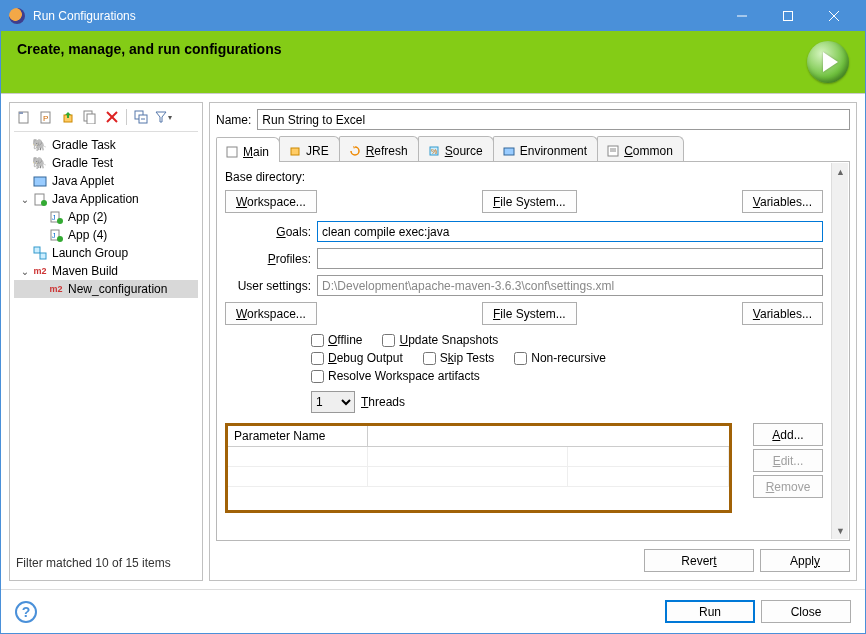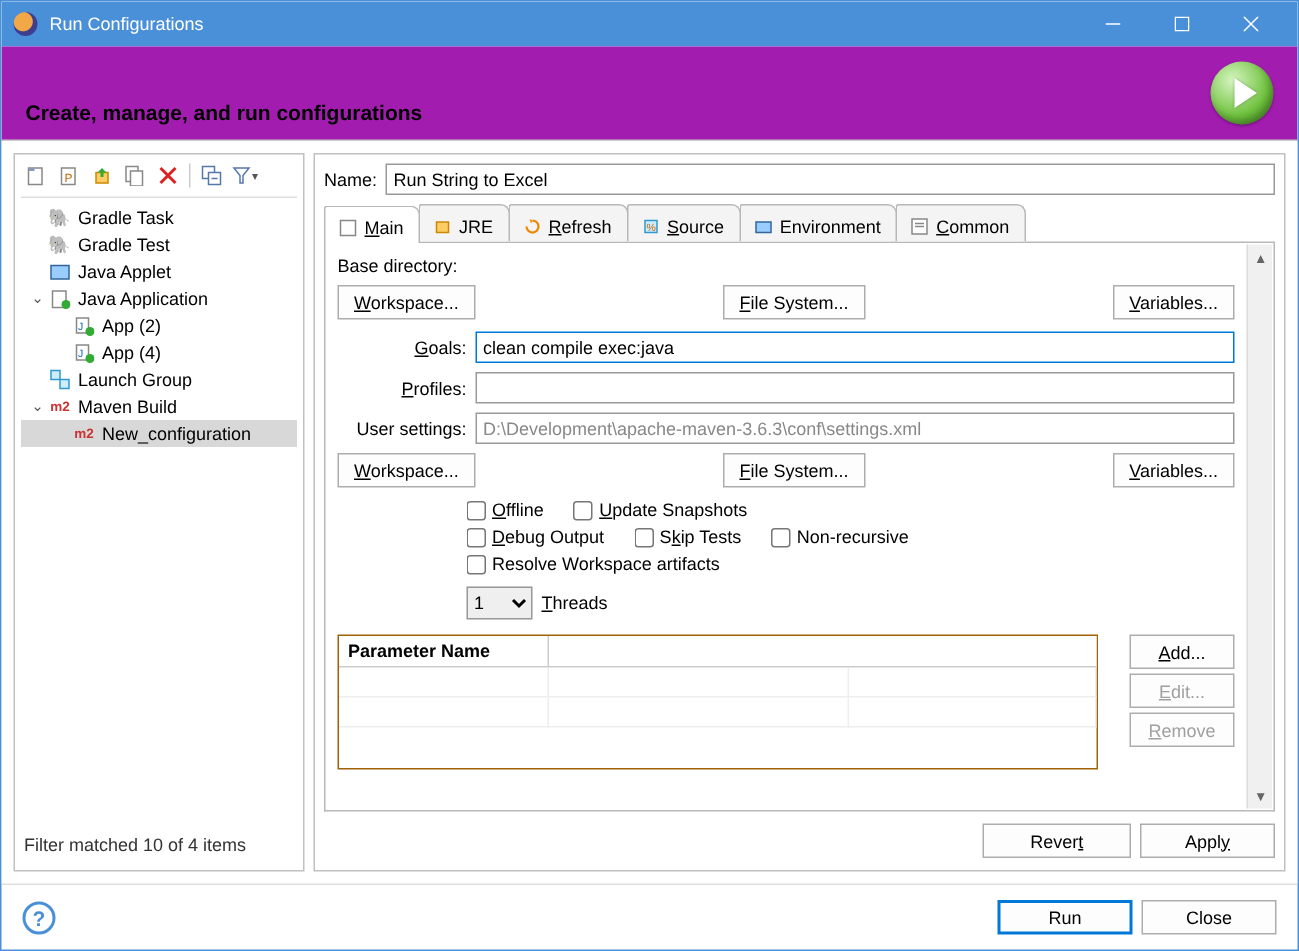--- a/index.html
+++ b/index.html
@@ -3,21 +3,21 @@
 <meta charset="utf-8">
 <style>
 * { box-sizing: border-box; margin: 0; padding: 0; }
 body { font-family: "Segoe UI", Tahoma, sans-serif; font-size: 12px; color: #000; background: #fff; width: 866px; height: 634px; overflow: hidden; display: flex; flex-direction: column; border: 1px solid #4a90d9; }
 .titlebar { background: #4a90d9; color: #fff; height: 30px; display: flex; align-items: center; padding: 0 8px; }
 .titlebar .eclipse-ico { width: 16px; height: 16px; margin-right: 8px; background: radial-gradient(circle at 40% 40%, #f3a847 45%, #3e3e8e 50%); border-radius: 50%; }
 .titlebar .title { flex: 1; font-size: 12px; }
 .titlebar .winbtn { width: 46px; height: 30px; display: flex; align-items: center; justify-content: center; }
 .titlebar .winbtn svg { stroke: #fff; }
 
-.header { background: #a21caf; padding: 10px 16px; display: flex; align-items: flex-end; border-bottom: 1px solid #ccc; }
+.header { background: #84cc16; padding: 10px 16px; display: flex; align-items: flex-start; border-bottom: 1px solid #ccc; }
 .header .headline { font-size: 14px; font-weight: bold; flex: 1; }
 .playicon { width: 42px; height: 42px; border-radius: 50%; background: radial-gradient(circle at 35% 30%, #d6f5c0, #6fc13e 60%, #3e8e1e); display: flex; align-items: center; justify-content: center; box-shadow: inset -2px -3px 5px rgba(0,0,0,.25), 0 1px 2px rgba(0,0,0,.3); }
 .playicon::after { content:""; width:0; height:0; border-left: 15px solid #fff; border-top: 10px solid transparent; border-bottom: 10px solid transparent; margin-left: 4px; filter: drop-shadow(0 0 1px rgba(0,0,0,.3)); }
 
 .body { flex: 1; display: flex; padding: 8px; gap: 6px; overflow: hidden; background:#fff;}
 .leftpane { width: 194px; display: flex; flex-direction: column; border: 1px solid #c0c0c0; padding: 4px;  }
 .toolbar-l { display: flex; gap: 2px; padding-bottom: 4px; border-bottom: 1px solid #ddd; }
 .tbtn { width: 20px; height: 20px; display:flex; align-items:center; justify-content:center; border: 1px solid transparent; }
 .tsep { width:1px; background:#ccc; margin: 2px 2px; }
 .filterinput { width: 100%; margin-top: 4px; padding: 3px 4px; border: 1px solid #a0a0a0; font-size:12px; color:#888;}
@@ -46,21 +46,21 @@
 button.win { background:#fdfdfd; border:1px solid #adadad; padding:2px 10px; height:23px; font-size:12px; cursor:default;}
 button.win.def { border:2px solid #0078d7; padding:1px 9px;}
 button.win:disabled{ color:#a0a0a0;}
 .checks { margin:4px 0 8px 86px; }
 .checkline { display:flex; gap:20px; margin-bottom:4px;}
 .ck { display:flex; align-items:center; gap:4px; font-size:12px;}
 .ck input{ width:13px; height:13px;}
 .threads { display:flex; align-items:center; gap:6px; margin-left:86px;}
 .threads select{ width:44px; height:22px; border:1px solid #999; font-size:12px;}
 .paramtable { display:flex; margin-top:10px; height:90px;}
-.ptbl { flex:1; border:1px solid #a16207;font-weight:bold; }
+.ptbl { flex:1; border:3px solid #a16207; }
 .pth { display:flex; background:#fff; border-bottom:1px solid #ccc;}
 .pth > div { padding:3px 6px; font-size:12px; border-right:1px solid #ccc;}
 .pth .c1{width:140px;} .pth .c2{width:200px;} .pth .c3{flex:1; border-right:none;}
 .ptr { display:flex; height:20px;}
 .ptr > div{ border-right:1px solid #eee; border-bottom:1px solid #eee; padding:2px 6px;}
 .ptr .c1{width:140px;} .ptr .c2{width:200px;} .ptr .c3{flex:1;}
 .pbtns { width:70px; display:flex; flex-direction:column; gap:3px; margin-left:21px;}
 .pbtns button{width:100%;}
 .actions { display:flex; justify-content:flex-end; gap:6px; padding:8px 0 2px 0; }
 .scrollhint{ position:absolute; right:1px; top:1px; bottom:1px; width:17px; background:#f0f0f0; border-left:1px solid #ddd;}
@@ -222,21 +222,21 @@
           </span>
           <span>Maven Build</span>
         </div>
       <div class="tree-item indent2 selected">
           <span class="ico">
             <span style="color:#c33;font-size:9px;font-weight:bold;">m2</span>
           </span>
           <span>New_configuration</span>
         </div>
     </div>
-    <div class="matched">Filter matched 10 of 4 items</div>
+    <div class="matched">Filter matched 10 of 15 items</div>
   </div>
 
   <div class="rightpane">
     <div class="namerow">
       <label>Name:</label>
       <input class="txt" value="Run String to Excel" style="">
     </div>
     <div class="tabstrip">
       <div class="tab active">
           <span class="tico">
@@ -377,21 +377,21 @@
         </div>
         <div class="pbtns">
           <button class="win"><span class="u">A</span>dd...</button>
           <button class="win" disabled=""><span class="u">E</span>dit...</button>
           <button class="win" disabled=""><span class="u">R</span>emove</button>
         </div>
       </div>
       </div>
     </div>
     <div class="actions">
-      <button class="win" style="width:99px;">Rever<span class="u">t</span></button>
+      <button class="win" style="width:110px;">Rever<span class="u">t</span></button>
       <button class="win" style="width:90px;">Appl<span class="u">y</span></button>
     </div>
   </div>
 </div>
 
 <div class="footer">
   <div class="helpico">?</div>
   <div class="spacer"></div>
   <button class="win def">Run</button>
   <button class="win" style="margin-left:6px;">Close</button>

